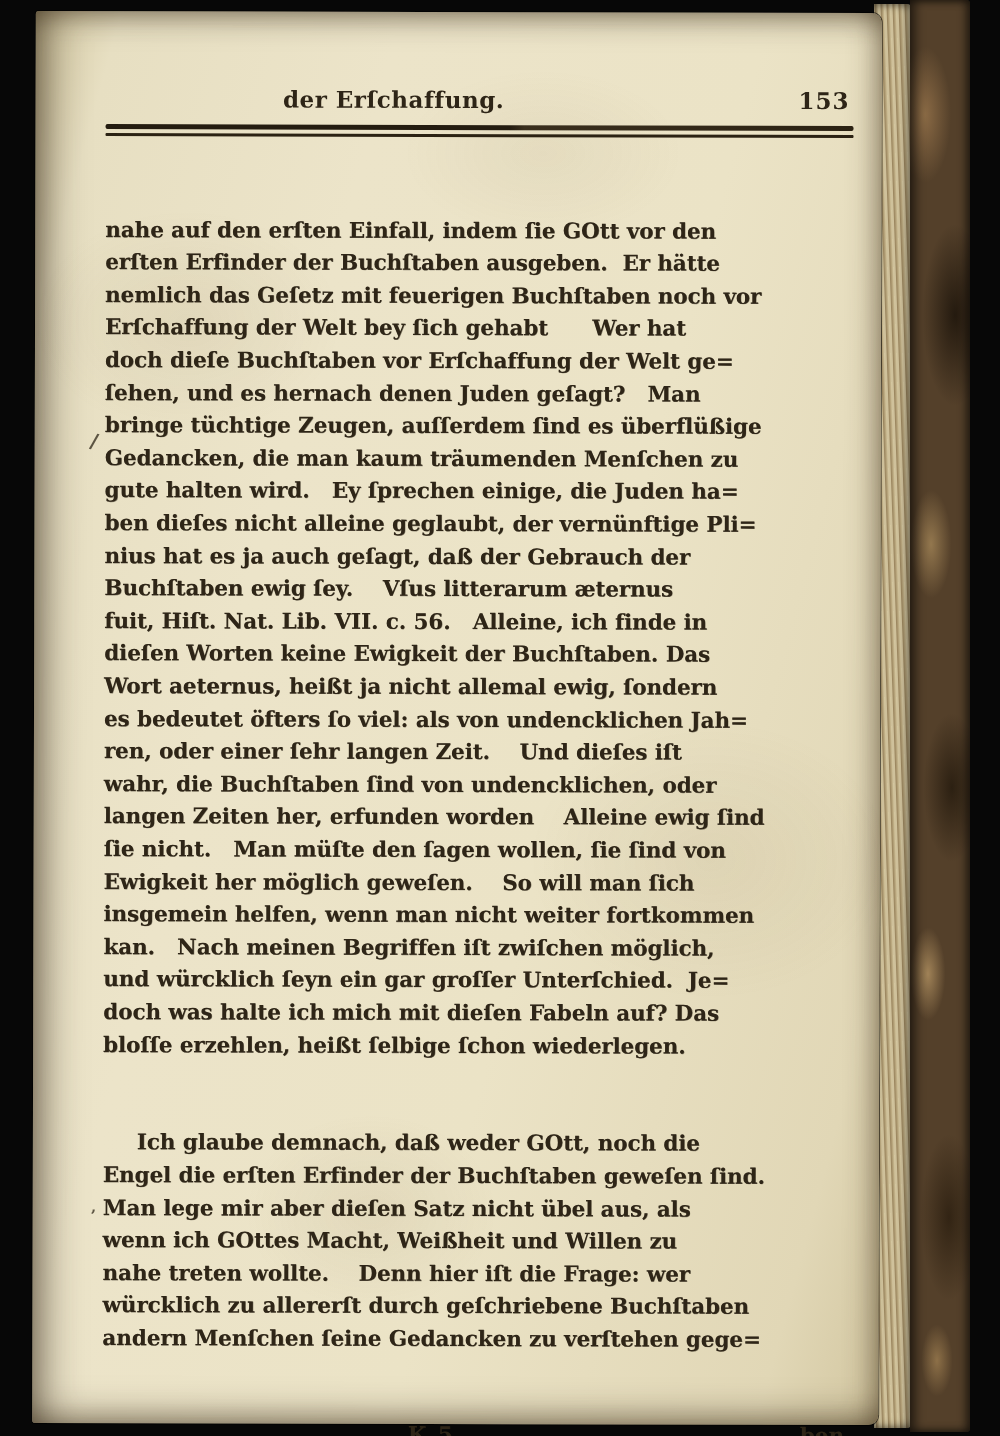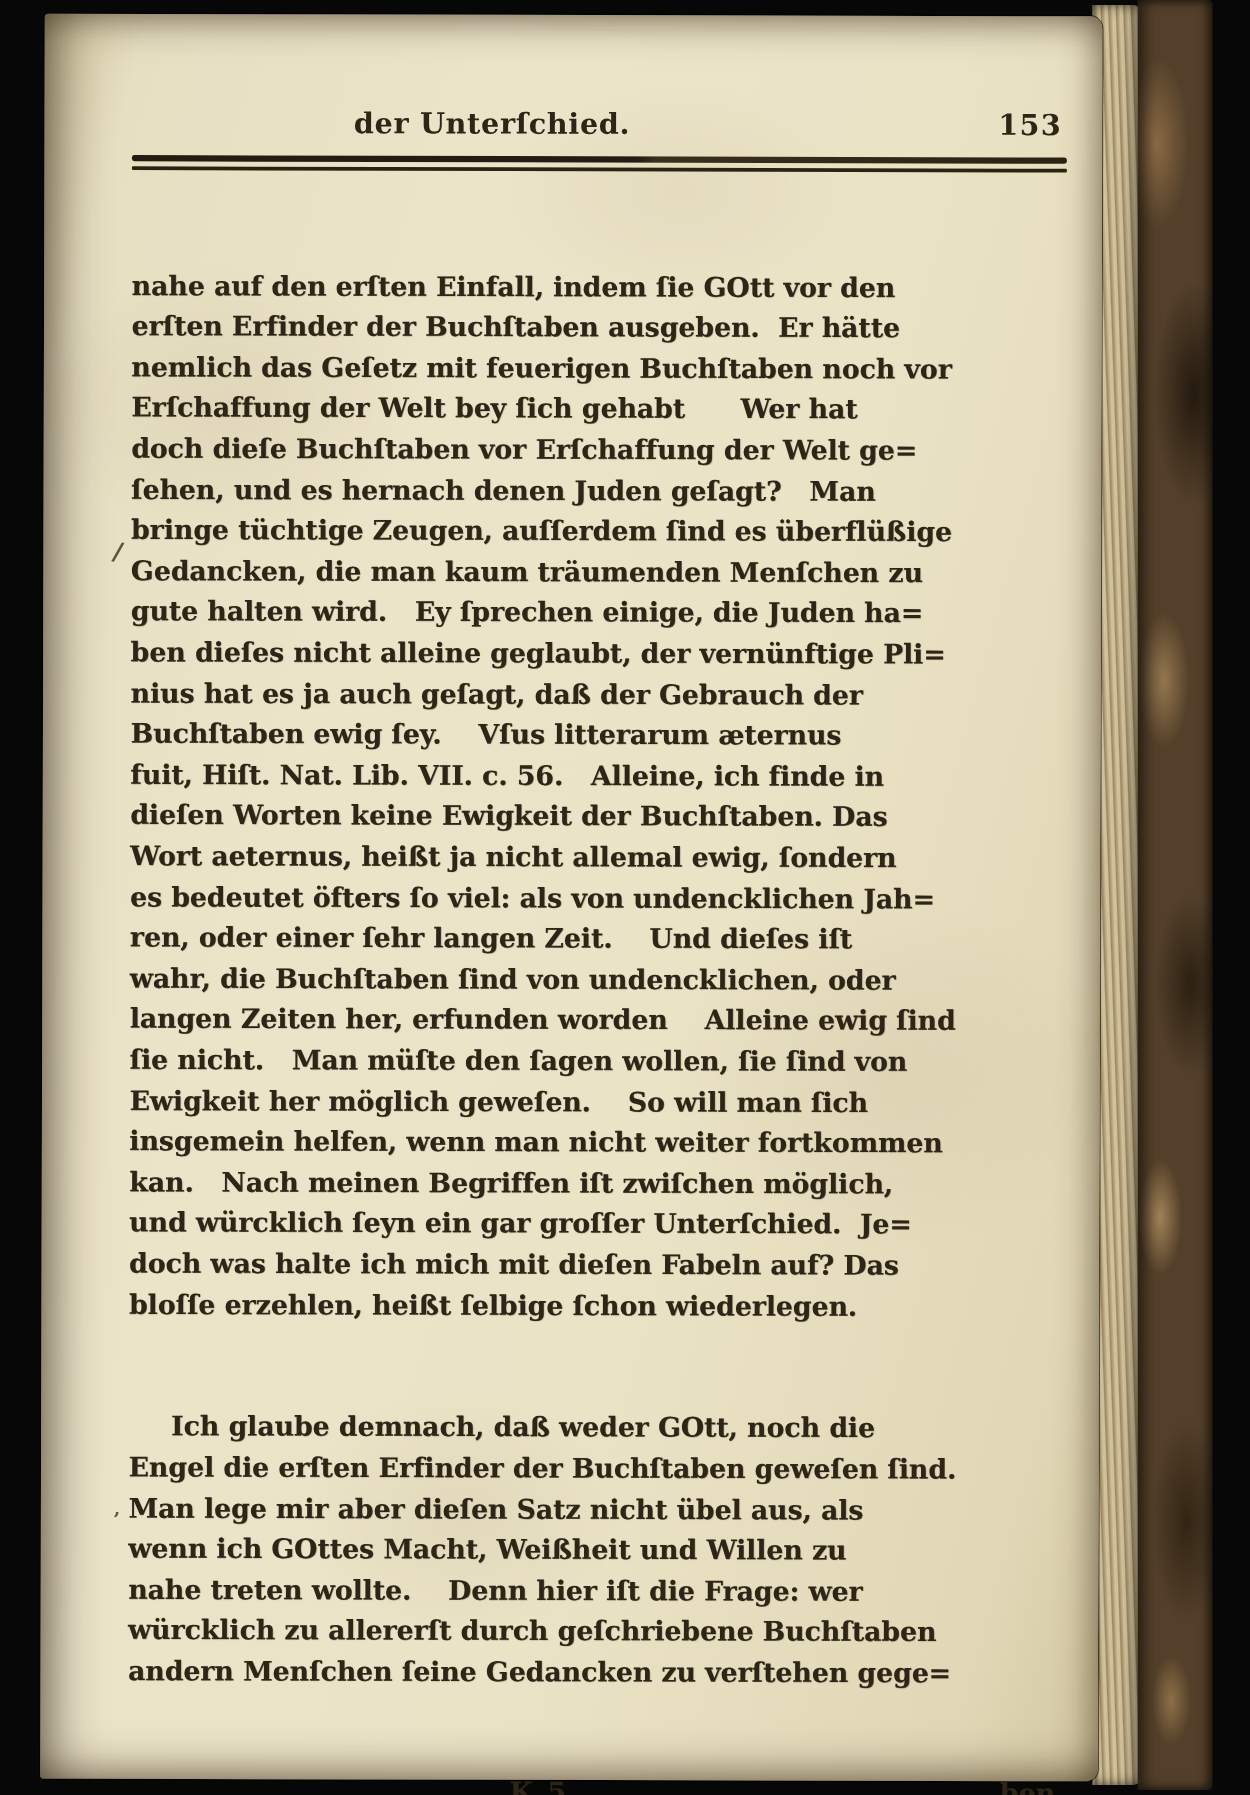--- a/index.html
+++ b/index.html
@@ -96,21 +96,21 @@
   <div class="page-stack" data-name="page-edges"></div>
   <div class="marble" data-name="marbled-board-edge"></div>
 
   <div class="paper" data-name="book-page">
     <span class="ink-mark m1" data-name="ink-mark">/</span>
     <span class="ink-mark m2" data-name="ink-mark">‚</span>
 
     <div class="content" data-name="page-content">
 
       <div class="header-row" data-name="page-header">
-        <span class="running-title" data-name="running-title">der Unterſchied.</span>
+        <span class="running-title" data-name="running-title">der Erſchaffung.</span>
         <span class="page-num" data-name="page-number">153</span>
       </div>
 
       <div class="rule" data-name="header-rule">
         <div class="r1" data-name="header-rule-thick"></div>
         <div class="r2" data-name="header-rule-thin"></div>
       </div>
 
       <div class="body-text" data-name="body-text">
         <div data-name="paragraph-1"><div class="line" data-name="text-line">nahe auf den erſten Einfall, indem ſie GOtt vor den</div><div class="line" data-name="text-line">erſten Erfinder der Buchſtaben ausgeben.  Er hätte</div><div class="line" data-name="text-line">nemlich das Geſetz mit feuerigen Buchſtaben noch vor</div><div class="line" data-name="text-line">Erſchaffung der Welt bey ſich gehabt      Wer hat</div><div class="line" data-name="text-line">doch dieſe Buchſtaben vor Erſchaffung der Welt ge=</div><div class="line" data-name="text-line">ſehen, und es hernach denen Juden geſagt?   Man</div><div class="line" data-name="text-line">bringe tüchtige Zeugen, auſſerdem ſind es überflüßige</div><div class="line" data-name="text-line">Gedancken, die man kaum träumenden Menſchen zu</div><div class="line" data-name="text-line">gute halten wird.   Ey ſprechen einige, die Juden ha=</div><div class="line" data-name="text-line">ben dieſes nicht alleine geglaubt, der vernünftige Pli=</div><div class="line" data-name="text-line">nius hat es ja auch geſagt, daß der Gebrauch der</div><div class="line" data-name="text-line">Buchſtaben ewig ſey.    Vſus litterarum æternus</div><div class="line" data-name="text-line">fuit, Hiſt. Nat. Lib. VII. c. 56.   Alleine, ich finde in</div><div class="line" data-name="text-line">dieſen Worten keine Ewigkeit der Buchſtaben. Das</div><div class="line" data-name="text-line">Wort aeternus, heißt ja nicht allemal ewig, ſondern</div><div class="line" data-name="text-line">es bedeutet öfters ſo viel: als von undencklichen Jah=</div><div class="line" data-name="text-line">ren, oder einer ſehr langen Zeit.    Und dieſes iſt</div><div class="line" data-name="text-line">wahr, die Buchſtaben ſind von undencklichen, oder</div><div class="line" data-name="text-line">langen Zeiten her, erfunden worden    Alleine ewig ſind</div><div class="line" data-name="text-line">ſie nicht.   Man müſte den ſagen wollen, ſie ſind von</div><div class="line" data-name="text-line">Ewigkeit her möglich geweſen.    So will man ſich</div><div class="line" data-name="text-line">insgemein helfen, wenn man nicht weiter fortkommen</div><div class="line" data-name="text-line">kan.   Nach meinen Begriffen iſt zwiſchen möglich,</div><div class="line" data-name="text-line">und würcklich ſeyn ein gar groſſer Unterſchied.  Je=</div><div class="line" data-name="text-line">doch was halte ich mich mit dieſen Fabeln auf? Das</div><div class="line" data-name="text-line">bloſſe erzehlen, heißt ſelbige ſchon wiederlegen.</div></div>

